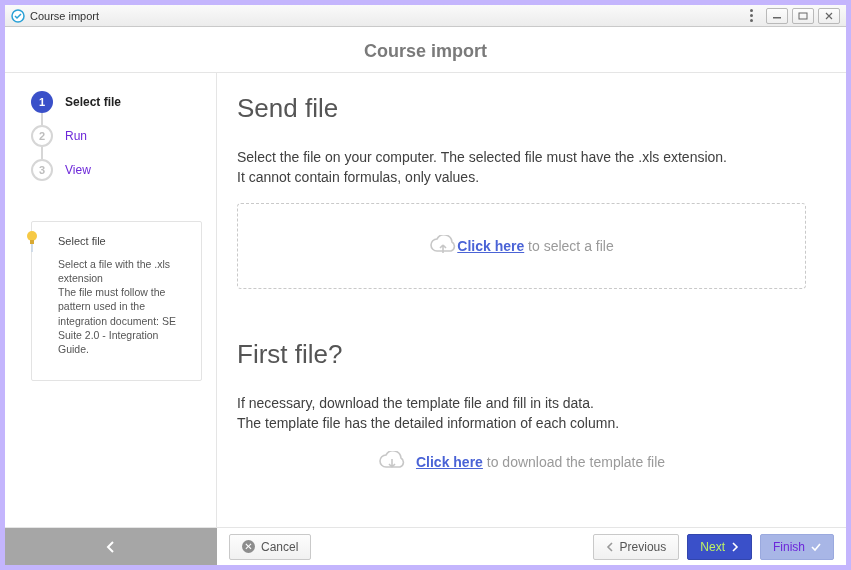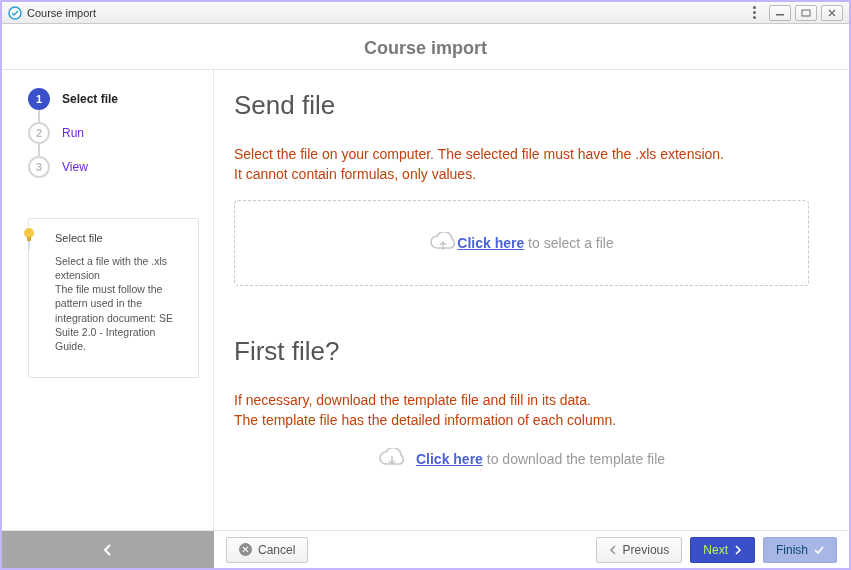--- a/index.html
+++ b/index.html
@@ -1,17 +1,17 @@
 <!DOCTYPE html>
 <html><head>
 <meta charset="utf-8">
 <style>
   * { box-sizing: border-box; margin: 0; padding: 0; font-family: Arial, Helvetica, sans-serif; }
   body { background: #fff; }
-  .window { width: 851px; height: 570px; border: 2px solid #c4b5fd; display: flex; flex-direction: column; background: #fff; }
+  .window { width: 851px; height: 570px; border: 5px solid #c4b5fd; display: flex; flex-direction: column; background: #fff; }
   .titlebar { height: 22px; background: linear-gradient(#fafafa,#ececec); border-bottom: 1px solid #c9c9c9; display: flex; align-items: center; padding: 0 6px; font-size: 11px; color: #333; }
   .titlebar .app-icon { width: 14px; height: 14px; margin-right: 5px; display:inline-flex; align-items:center; justify-content:center; }
   .titlebar .spacer { flex: 1; }
   .titlebar .winbtns { display: flex; gap: 4px; align-items: center; }
   .titlebar .kebab { width: 14px; display:flex; flex-direction:column; align-items:center; gap:2px; margin-right:8px;}
   .titlebar .kebab span{width:3px;height:3px;background:#666;border-radius:50%;}
   .titlebar .wbtn { width: 22px; height: 16px; border: 1px solid #b9b9b9; border-radius: 2px; background: linear-gradient(#fdfdfd,#efefef); display:flex; align-items:center; justify-content:center; font-size:10px; color:#555;}
   .page-title { text-align: center; font-size: 18px; font-weight: bold; color: #7a7a7a; padding: 14px 0 10px; }
   .body { flex: 1; display: flex; border-top: 1px solid #e5e5e5; overflow: hidden; }
   .sidebar { width: 212px; border-right: 1px solid #e5e5e5; padding: 18px 14px 12px 26px; display:flex; flex-direction:column; }
@@ -22,32 +22,32 @@
   .step.inactive .circle { background: #fff; border: 2px solid #d6d6d6; color: #bdbdbd; }
   .step .label { font-size: 12px; }
   .step.active .label { font-weight: bold; color: #222; }
   .step.inactive .label { color: #6d28d9; }
   .connector { position:absolute; left: 10px; width:2px; background:#d6d6d6; height:12px; }
   .hint-card { margin-top: 28px; border: 1px solid #e3e3e3; border-radius: 2px; padding: 12px 10px 12px 26px; position: relative; font-size: 10.5px; color: #555; line-height: 1.35; height: 160px;}
   .hint-card .bulb { position:absolute; left:-8px; top:8px; width:16px; height:16px; }
   .hint-title { font-size: 11px; color:#444; margin-bottom: 8px; }
   .content { flex: 1; padding: 20px 40px 12px 20px; overflow:auto; }
   h1 { font-size: 26px; font-weight: normal; color: #555; margin-bottom: 24px; }
-  .desc { font-size: 14px; color: #c2410c; line-height: 1.4; margin-bottom: 16px; }
+  .desc { font-size: 14px; color: #404040; line-height: 1.4; margin-bottom: 16px; }
   .dropzone { border: 1px dashed #c9c9c9; border-radius: 4px; height: 86px; display:flex; align-items:center; justify-content:center; margin-bottom: 50px;}
   .dz-link { color: #4a63d6; text-decoration: underline; font-weight: bold; font-size: 14px;}
   .dz-rest { color: #9a9a9a; font-size: 14px; }
   .cloud-icon { color:#c7c7c7; }
   .dl-row { display:flex; align-items:center; justify-content:center; gap:10px; margin-top: 18px; }
   .footer { height: 38px; border-top: 1px solid #e5e5e5; display:flex; align-items:center; background:#fff; }
   .footer .backbar { width: 212px; height: 100%; background: #a6a6a6; display:flex; align-items:center; justify-content:center; color:#fff; }
   .footer .rest { flex:1; display:flex; align-items:center; padding: 0 12px; gap: 8px; }
   .btn { height: 26px; padding: 0 12px; border: 1px solid #c9c9c9; border-radius: 2px; background: linear-gradient(#fdfdfd,#f1f1f1); font-size: 12px; color:#555; display:inline-flex; align-items:center; gap:6px; cursor:pointer;}
   .btn.primary { background: #3a50c9; border-color:#3346ad; color:#bef264; }
-  .btn.muted { background: #a8b6e6; border-color:#9aa9de; color:#0c4a6e; }
+  .btn.muted { background: #a8b6e6; border-color:#9aa9de; color:#6d28d9; }
   .footer .spacer { flex:1; }
   .ico-x { width:13px; height:13px; border-radius:50%; background:#8d8d8d; color:#fff; display:inline-flex; align-items:center; justify-content:center; font-size:10px; line-height:1;}
   svg { display:block; }
 </style>
 </head>
 <body>
 
 <div class="window">
   <div class="titlebar">
     <span class="app-icon">

